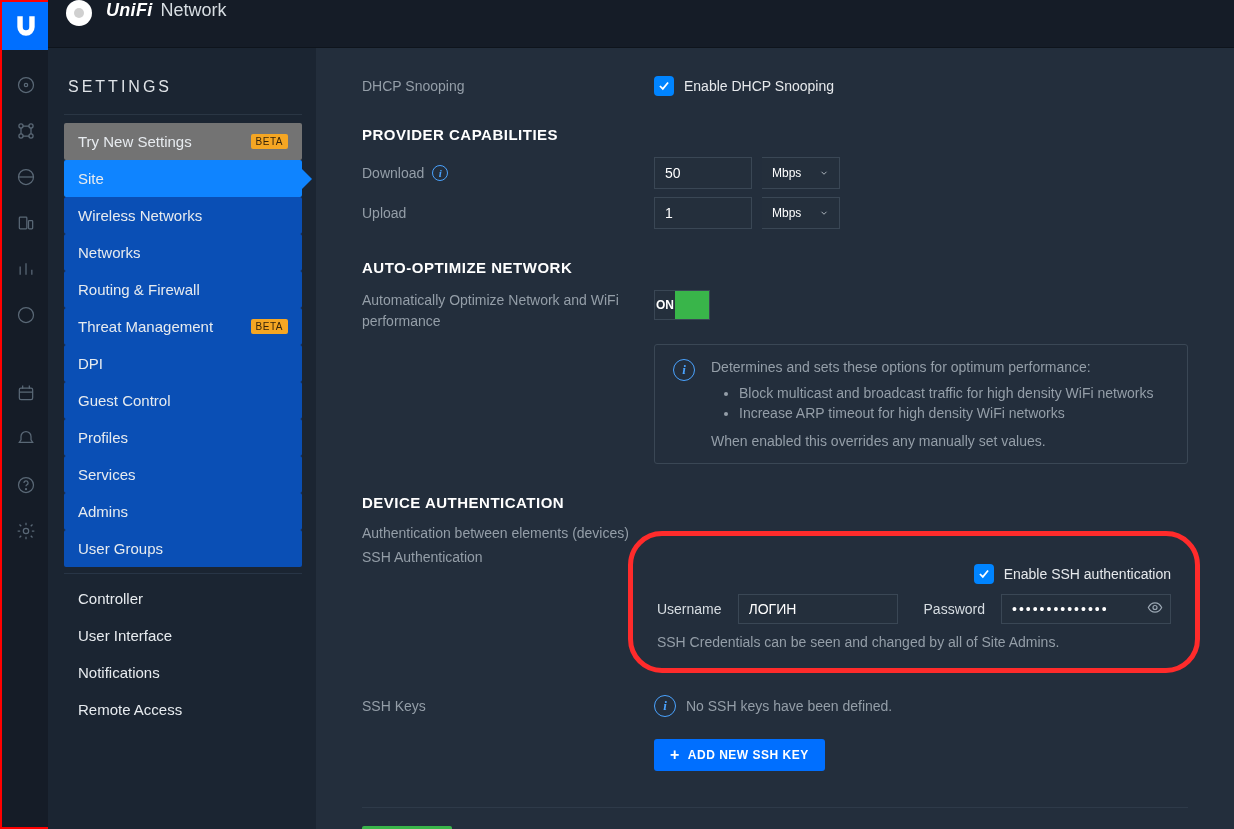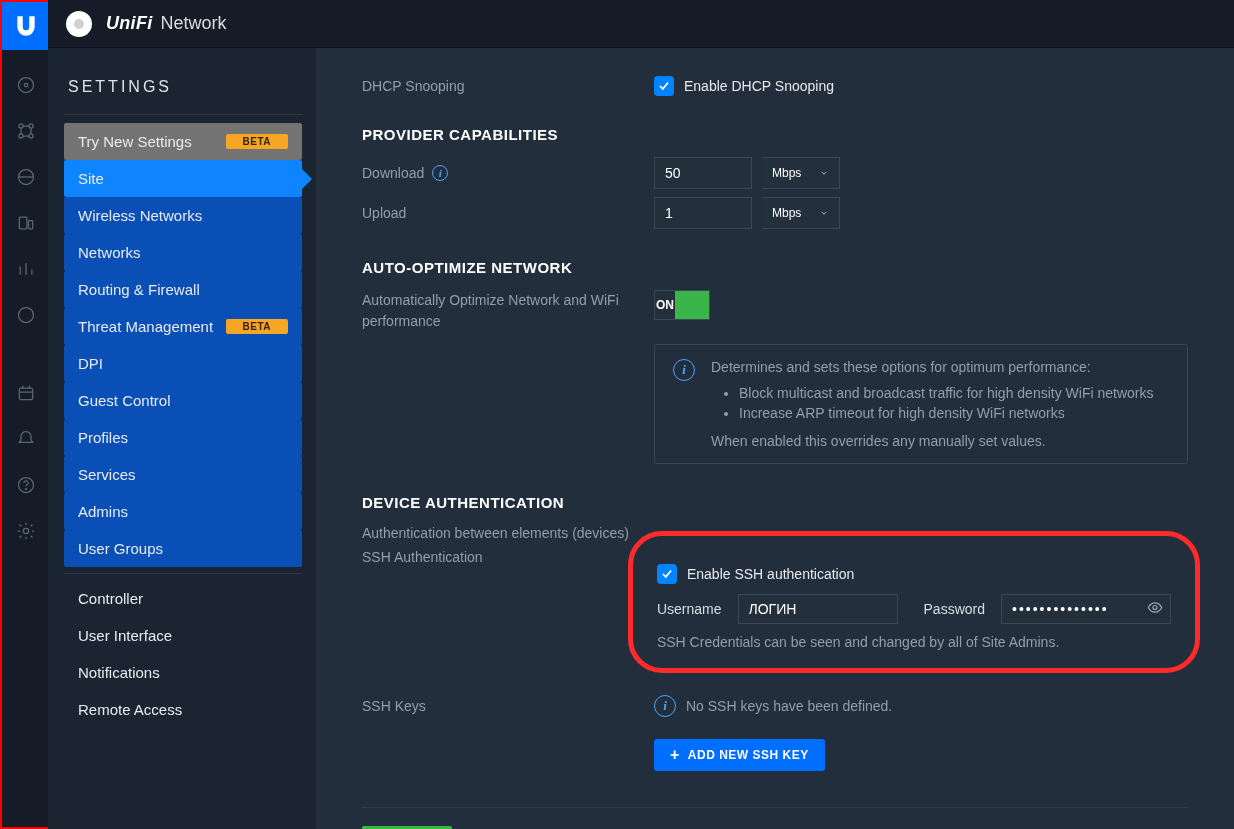--- a/index.html
+++ b/index.html
@@ -51,21 +51,21 @@
   .brand-tile svg{width:26px;height:26px;fill:#fff;}
   .strip-icon{
     width:48px;height:46px;display:flex;align-items:center;justify-content:center;
     color:#5a6876;cursor:pointer;
   }
   .strip-icon svg{width:20px;height:20px;stroke:#5a6876;fill:none;stroke-width:1.5;}
   .strip-gap{flex:0 0 32px;}
   
   .header{
     height:48px;background:var(--bg-darker);
-    display:flex;align-items:center;padding:0 18px;
+    display:flex;align-items:flex-start;padding:0 18px;
     font-size:18px;color:#fff;
     border-bottom:1px solid #0e141c;
     position:absolute;left:48px;top:0;right:0;
   }
   .header .logo-bubble{
     width:26px;height:26px;border-radius:50%;
     background:#fff;position:relative;margin-right:14px;
     display:flex;align-items:center;justify-content:center;
   }
   .header .logo-bubble::after{
@@ -95,21 +95,21 @@
   }
   .side-item.blue{background:var(--accent2);}
   .side-item.blue-light{background:#737373;}
   .side-item.active{background:#0f84ff;}
   .side-item.active::after{
     content:"";position:absolute;right:-10px;top:50%;transform:translateY(-50%);
     border-left:10px solid #0f84ff;border-top:10px solid transparent;border-bottom:10px solid transparent;
   }
   .side-item .beta{
     margin-left:auto;background:var(--beta-bg);color:var(--beta-text);
-    font-size:10px;font-weight:700;padding:2px 17px;border-radius:2px;letter-spacing:0.5px;
+    font-size:10px;font-weight:400;padding:2px 5px;border-radius:2px;letter-spacing:0.5px;
   }
   .group-sep{height:1px;background:#283546;margin:6px 0;}
   
   .main{
     flex:1;overflow-y:auto;overflow-x:hidden;
     background:var(--bg-content);
     padding:20px 46px 40px 46px;
   }
   .main::-webkit-scrollbar{width:14px;}
   .main::-webkit-scrollbar-track{background:#1d2734;}
@@ -169,21 +169,21 @@
   }
   .info-panel .info-body{flex:1;}
   .info-panel ul{margin:10px 0 12px 0;padding-left:28px;}
   .info-panel li{margin:4px 0;color:var(--text-dim);}
   .info-panel .foot{color:var(--text-dim);}
   .highlight-wrap{
     position:relative;margin-left:-12px;margin-right:-12px;
     border:5px solid var(--highlight-ring);border-radius:34px;
     padding:18px 24px 18px 24px;margin-top:6px;
   }
-  .ssh-row{display:flex;align-items:center;gap:10px;margin:10px 0;}
+  .ssh-row{display:flex;align-items:center;gap:10px;margin:10px 0;justify-content:flex-end;}
   .ssh-row .sublbl{color:#d7dde2;font-size:14px;margin-right:6px;}
   .txt-input{
     height:30px;background:var(--input-bg);border:1px solid var(--input-border);
     color:#fff;padding:0 10px;font-size:14px;
   }
   .txt-input.user{width:160px;}
   .txt-input.pass{width:170px;letter-spacing:2px;padding-right:30px;}
   .pass-wrap{position:relative;}
   .eye{
     position:absolute;right:8px;top:50%;transform:translateY(-50%);

